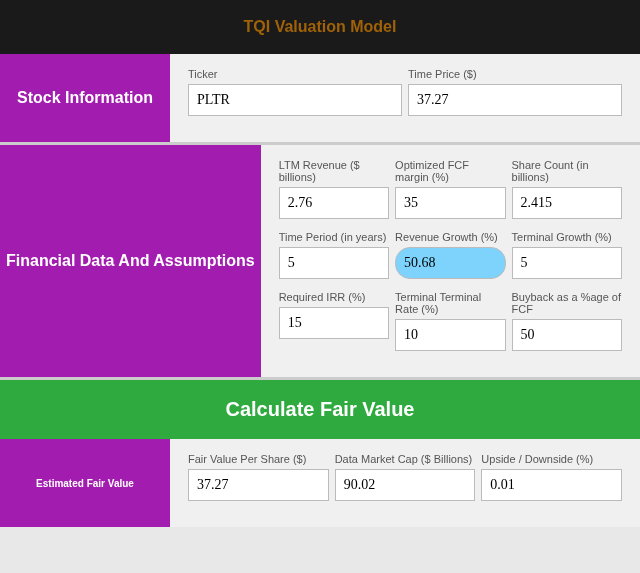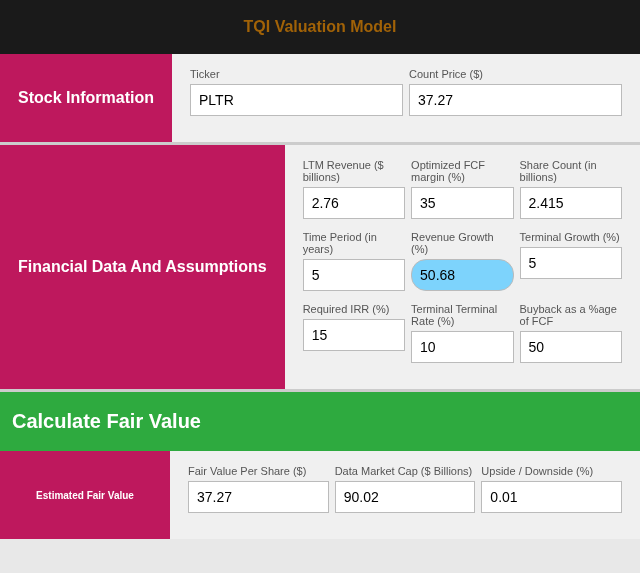--- a/index.html
+++ b/index.html
@@ -19,30 +19,30 @@
       padding: 18px 0;
     }
 
     .section {
       display: flex;
       background: #f0f0f0;
       border-bottom: 3px solid #ccc;
     }
 
     .section-label {
-      background: #be185d;
+      background: #a21caf;
       color: white;
       font-weight: bold;
       font-size: 16px;
       text-align: center;
       display: flex;
       align-items: center;
       justify-content: center;
       min-width: 170px;
-      padding: 15px 18px;
+      padding: 15px 6px;
     }
 
     .section-content {
       flex: 1;
       padding: 14px 18px;
       background: #f0f0f0;
     }
 
     .field-row {
       display: flex;
@@ -62,31 +62,32 @@
       margin-bottom: 4px;
     }
 
     .field input {
       border: 1px solid #bbb;
       padding: 7px 8px;
       font-size: 14px;
       background: white;
       outline: none;
       width: 100%;
+      font-family: Liberation Serif, serif;
     }
 
     .field input.highlighted {
       background: #7dd3fc;
       border-radius: 15px;
     }
 
     .calculate-btn {
       background: #2eaa3f;
       color: white;
-      text-align: left;
+      text-align: center;
       font-size: 20px;
       font-weight: bold;
       padding: 18px 12px;
       cursor: pointer;
       border: none;
       width: 100%;
     }
 
     .bottom-section {
       display: flex;
@@ -108,21 +109,21 @@
 
 <div class="section">
   <div class="section-label">Stock Information</div>
   <div class="section-content">
     <div class="field-row">
       <div class="field">
         <label>Ticker</label>
         <input type="text" value="PLTR" style="">
       </div>
       <div class="field">
-        <label>Count Price ($)</label>
+        <label>Time Price ($)</label>
         <input type="text" value="37.27" style="">
       </div>
     </div>
   </div>
 </div>
 
 
 <div class="section">
   <div class="section-label">Financial Data And Assumptions</div>
   <div class="section-content">

